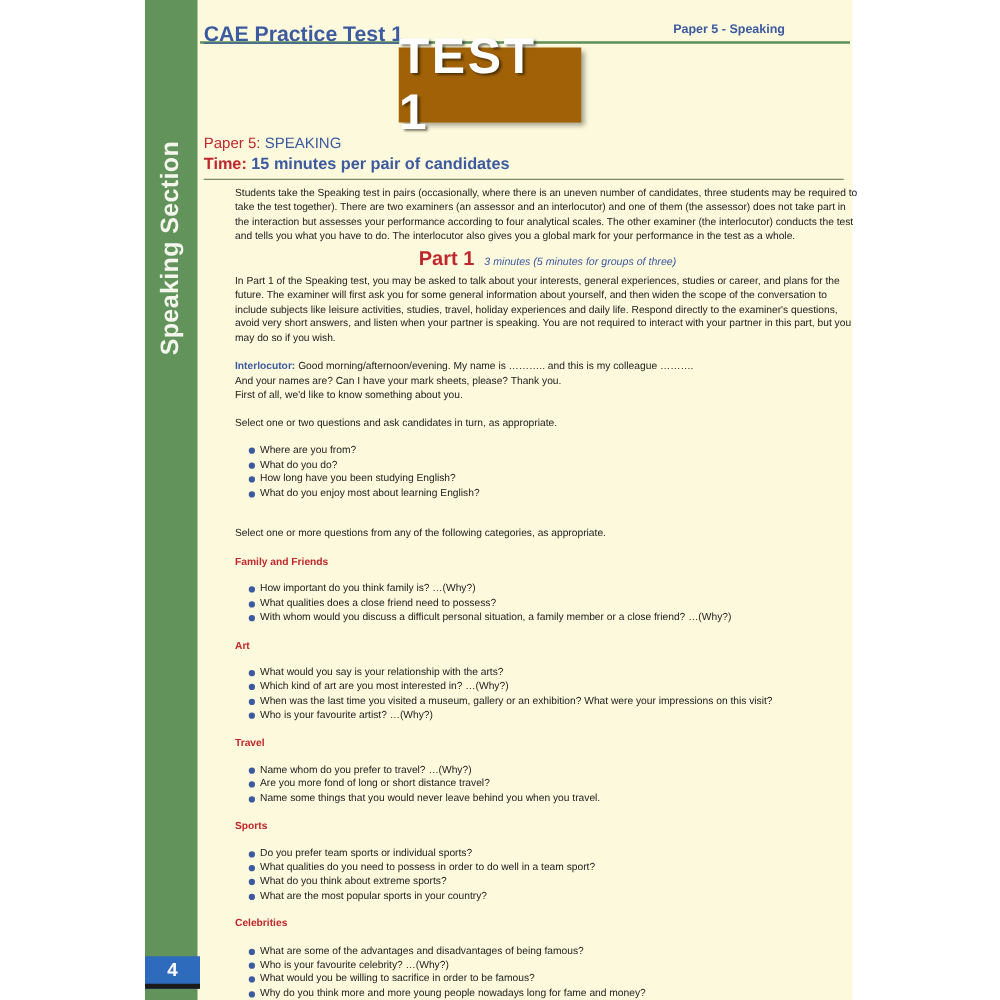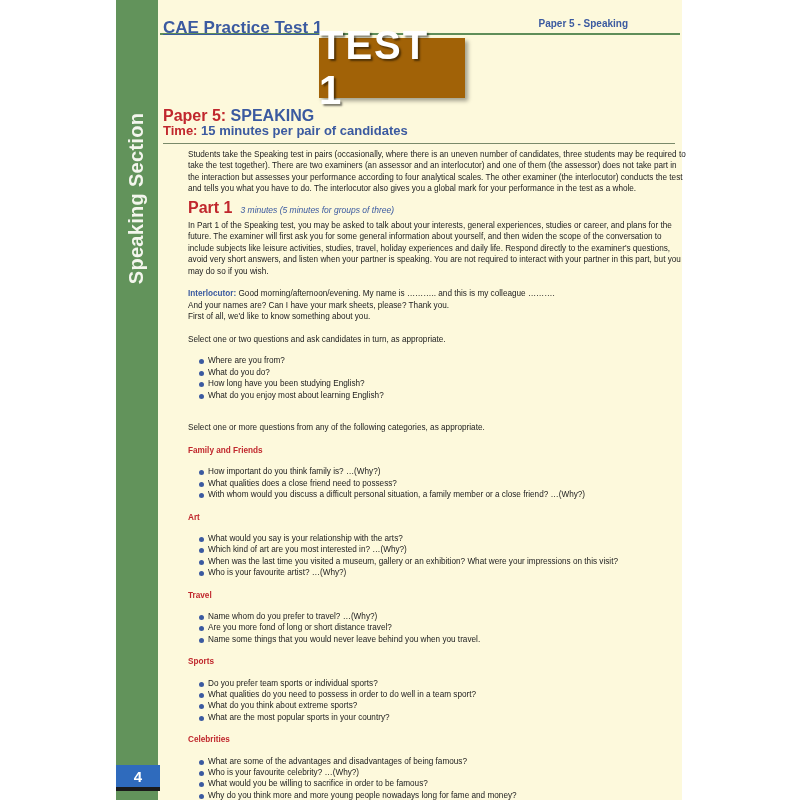--- a/index.html
+++ b/index.html
@@ -38,34 +38,34 @@
     .banner {
       position: absolute; left: 319px; top: 38px; width: 146px; height: 60px;
       background: #a16207; box-shadow: 3px 3px 4px rgba(0,0,0,0.35);
       display: flex; align-items: center; justify-content: center;
     }
     .banner span {
       color: #ffffff; font-weight: bold; font-size: 40px; letter-spacing: 2px;
       text-shadow: 2px 2px 2px rgba(0,0,0,0.5);
     }
     .paper-title {
-      position: absolute; left: 163px; top: 107px; font-size: 16px; font-weight: bold;
+      position: absolute; left: 163px; top: 107px; font-size: 12px; font-weight: normal;
     }
     .paper-title .red, .time-line .red { color: #c0272d; }
     .paper-title .blue, .time-line .blue { color: #3b5aa0; }
     .time-line {
       position: absolute; left: 163px; top: 123px; font-size: 13px; font-weight: bold;
     }
     .rule { position: absolute; left: 163px; top: 143px; width: 512px; height: 1px; background: #7a8a6a; }
     .content {
       position: absolute; left: 188px; top: 149px; width: 500px;
       font-size: 8.2px; line-height: 11.4px; color: #222;
     }
     .content p { margin: 0; }
-    .part-heading { margin-top: 7px; margin-bottom: 4px; display: flex; align-items: baseline; gap: 8px; }
+    .part-heading { margin-top: 7px; margin-bottom: 4px; display: flex; align-items: baseline; gap: 8px; justify-content: center; }
     .part-heading .title { color: #c0272d; font-weight: bold; font-size: 16px; }
     .part-heading .sub { color: #3b5aa0; font-style: italic; font-size: 8.5px; }
     .interlocutor-label { color: #3b5aa0; font-weight: bold; }
     .gap { height: 11.4px; }
     .cat-title { color: #c0272d; font-weight: bold; margin-top: 11px; }
     ul { list-style: none; margin: 10px; padding: 0; }
     li { position: relative; padding-left: 10px; }
     li::before {
       content: ""; position: absolute; left: 1px; top: 4px; width: 5px; height: 5px;
       border-radius: 50%; background: #3b5aa0;

